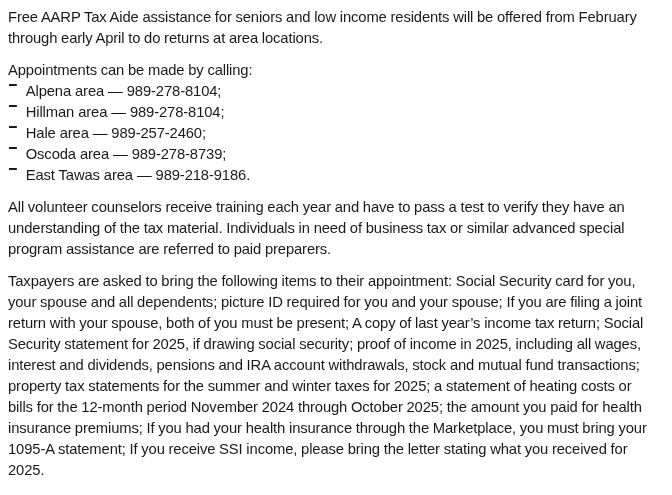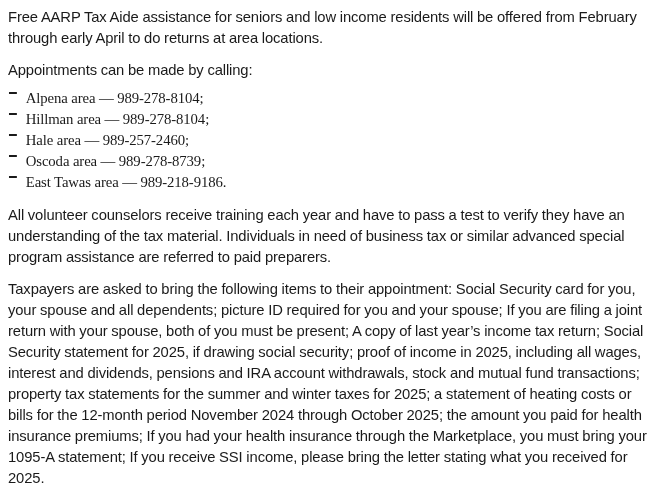--- a/index.html
+++ b/index.html
@@ -44,23 +44,22 @@
     margin-bottom: 0;
   }
 
   
   .para.lead-in {
     margin-bottom: 0;
   }
 
   .call-list {
     list-style: none;
-    margin: 8px 0 11px 0;
+    margin: 0 0 11px 0;
     padding: 0;
-    font-family: Liberation Serif, serif;
   }
 
   .call-list-item {
     font-size: 15px;
     line-height: 21px;
     letter-spacing: -0.12px;
     position: relative;
     padding-left: 18px;
     white-space: nowrap;
     transform: scaleX(0.985);

